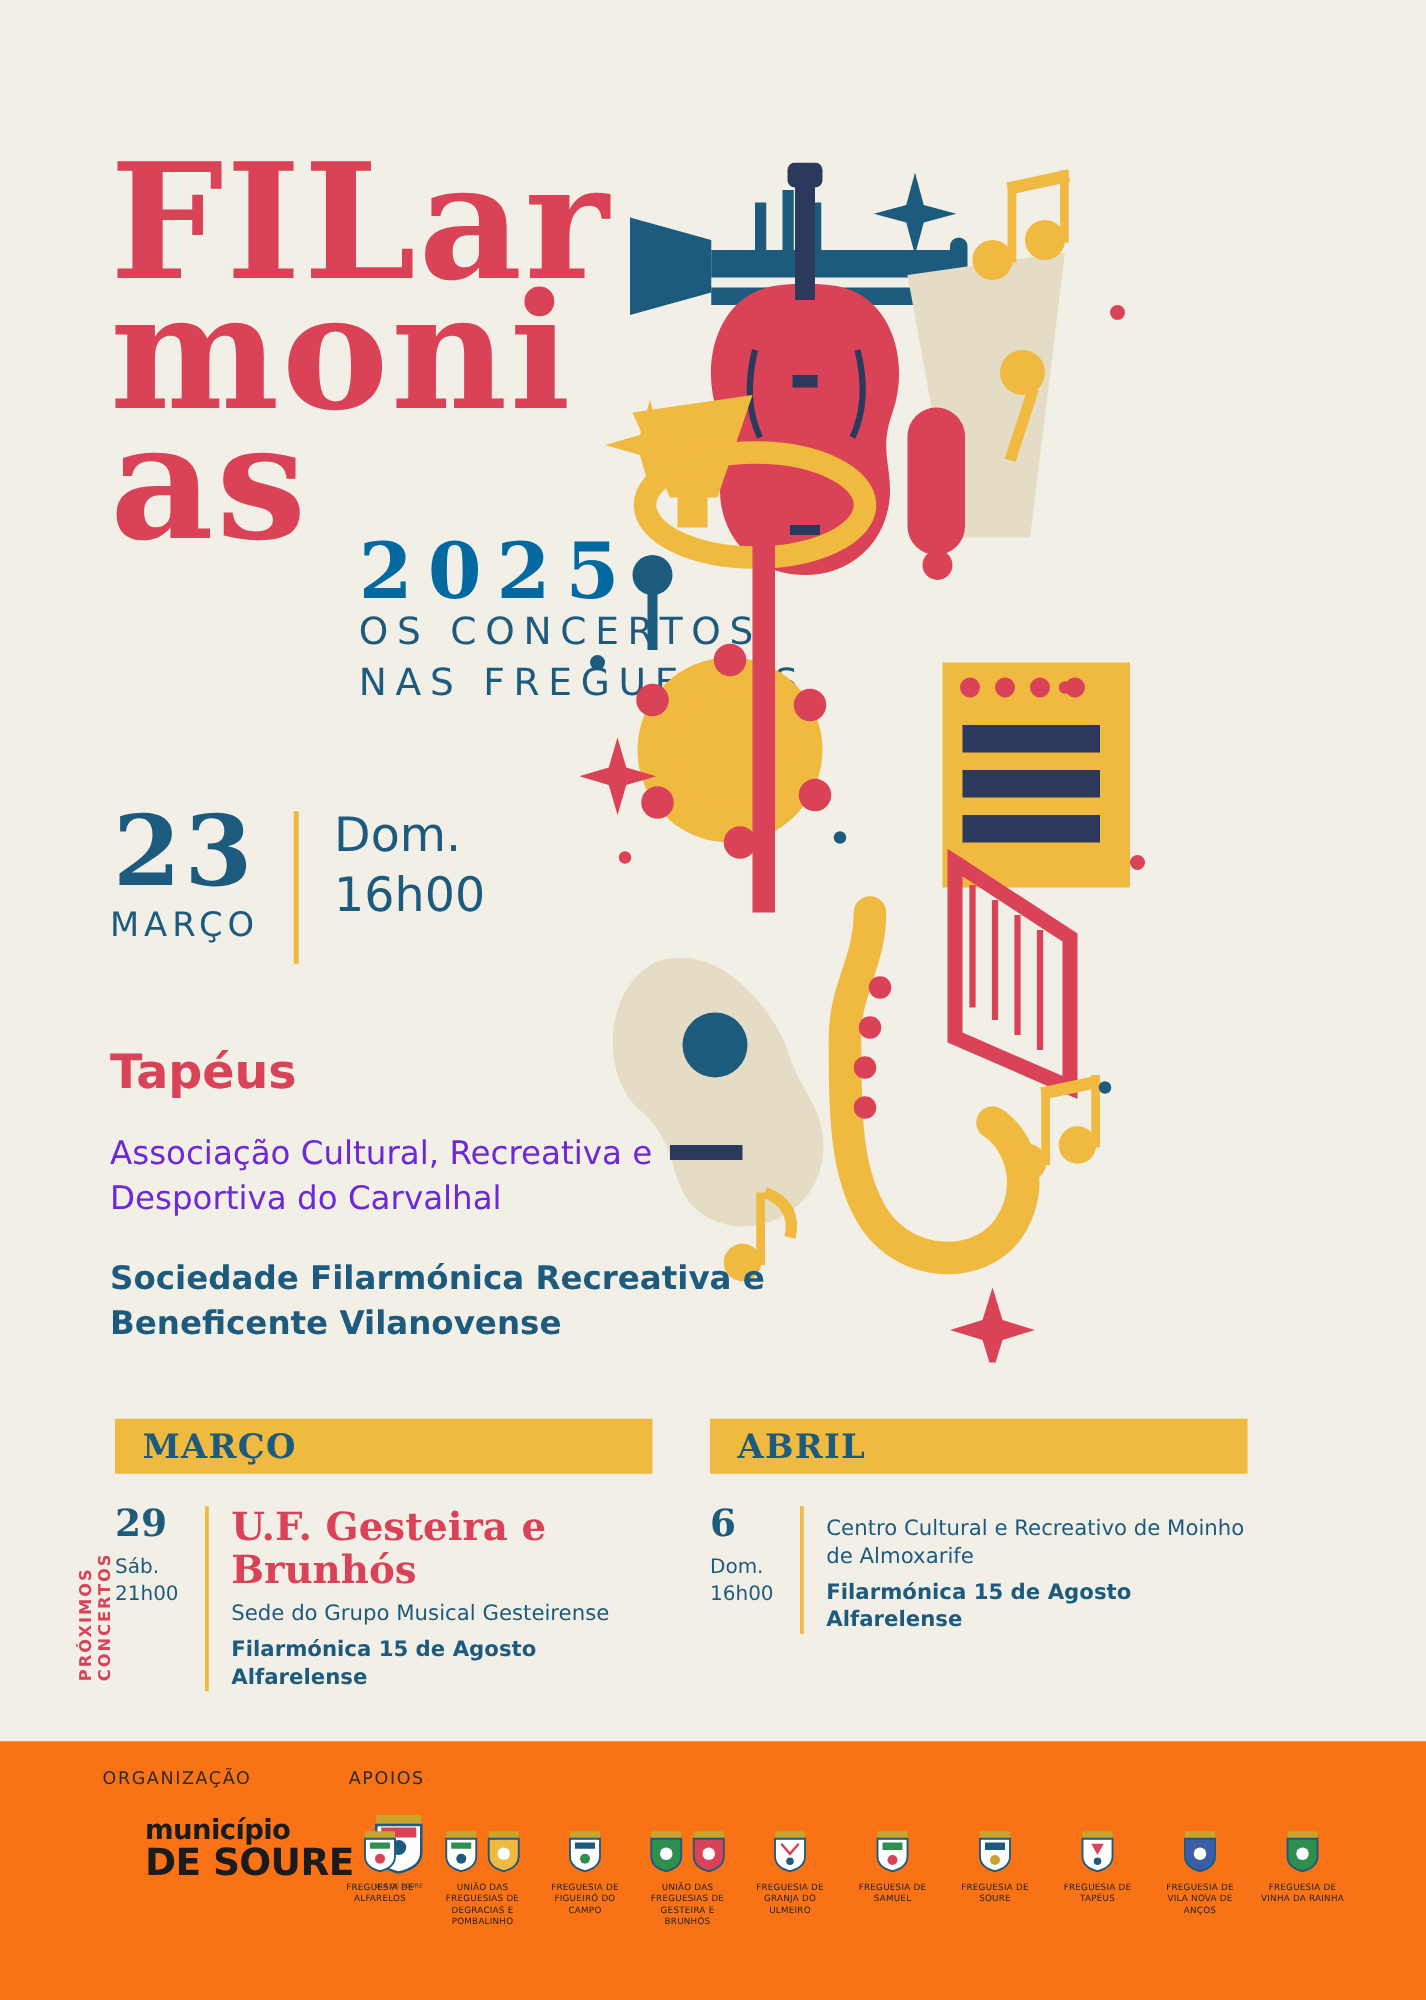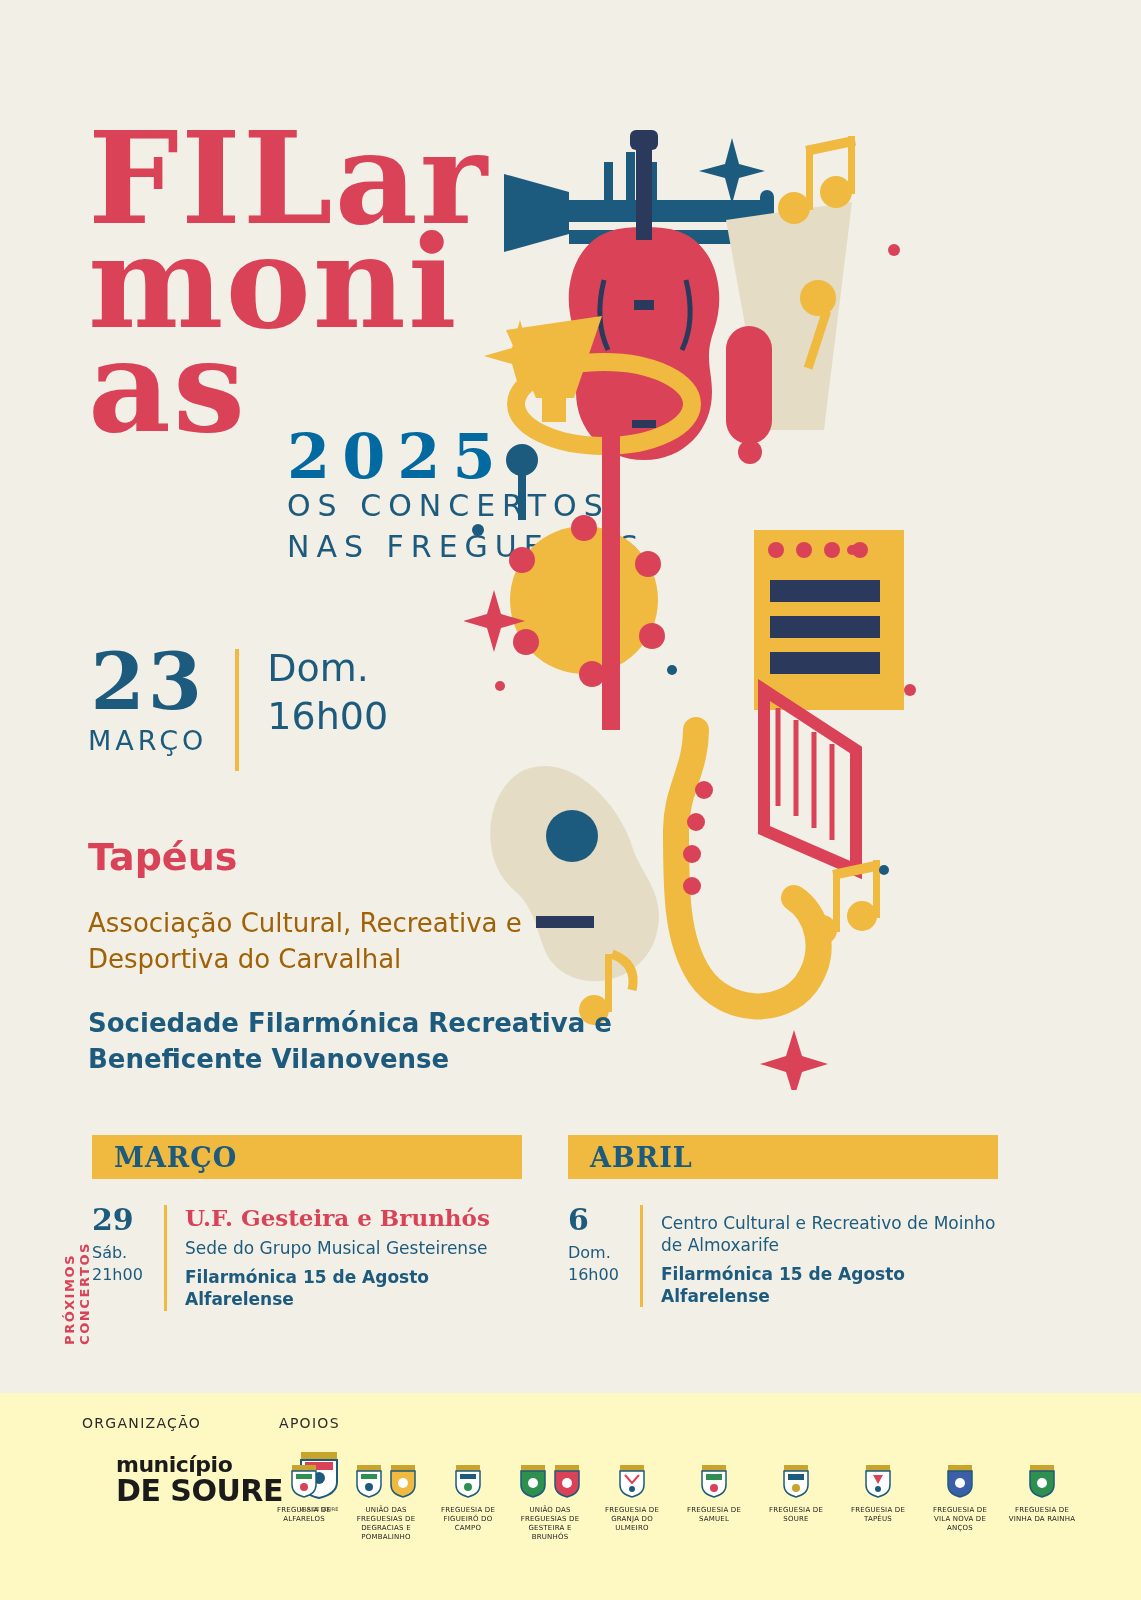--- a/index.html
+++ b/index.html
@@ -104,21 +104,21 @@
     font-family: "DejaVu Sans", sans-serif;
     color: #d94257;
     font-size: 38px;
     font-weight: 700;
   }
   .place-desc {
     position: absolute;
     left: 88px;
     top: 905px;
     font-family: "DejaVu Sans", sans-serif;
-    color: #a16207;
+    color: #6d28d9;
     font-size: 26px;
     line-height: 1.4;
     width: 520px;
   }
   .band {
     position: absolute;
     left: 88px;
     top: 1005px;
     font-family: "DejaVu Sans", sans-serif;
     color: #1d5b7e;
@@ -187,21 +187,21 @@
   .entry-wd { margin-top: 7px; }
   .entry-bar {
     width: 3px;
     background: #f0b93f;
     margin-right: 18px;
     align-self: stretch;
   }
   .entry-main { flex: 1; }
   .entry-title {
     font-family: "DejaVu Serif", serif;
-    font-size: 23px;
+    font-size: 31px;
     font-weight: 700;
     color: #d94257;
     line-height: 1.1;
   }
   .entry-venue {
     font-family: "DejaVu Sans", sans-serif;
     font-size: 17px;
     color: #1d5b7e;
     margin-top: 7px;
     line-height: 1.3;
@@ -215,21 +215,21 @@
     line-height: 1.3;
   }
 
   
   .footer {
     position: absolute;
     left: 0;
     bottom: 0;
     width: 1141px;
     height: 207px;
-    background: #fef9c3;
+    background: #f97316;
   }
   .footer-label {
     position: absolute;
     font-family: "DejaVu Sans", sans-serif;
     font-size: 14px;
     letter-spacing: 1.3px;
     color: #2b2b2b;
   }
   .lbl-org { left: 82px; top: 22px; }
   .lbl-apoios { left: 279px; top: 22px; }

